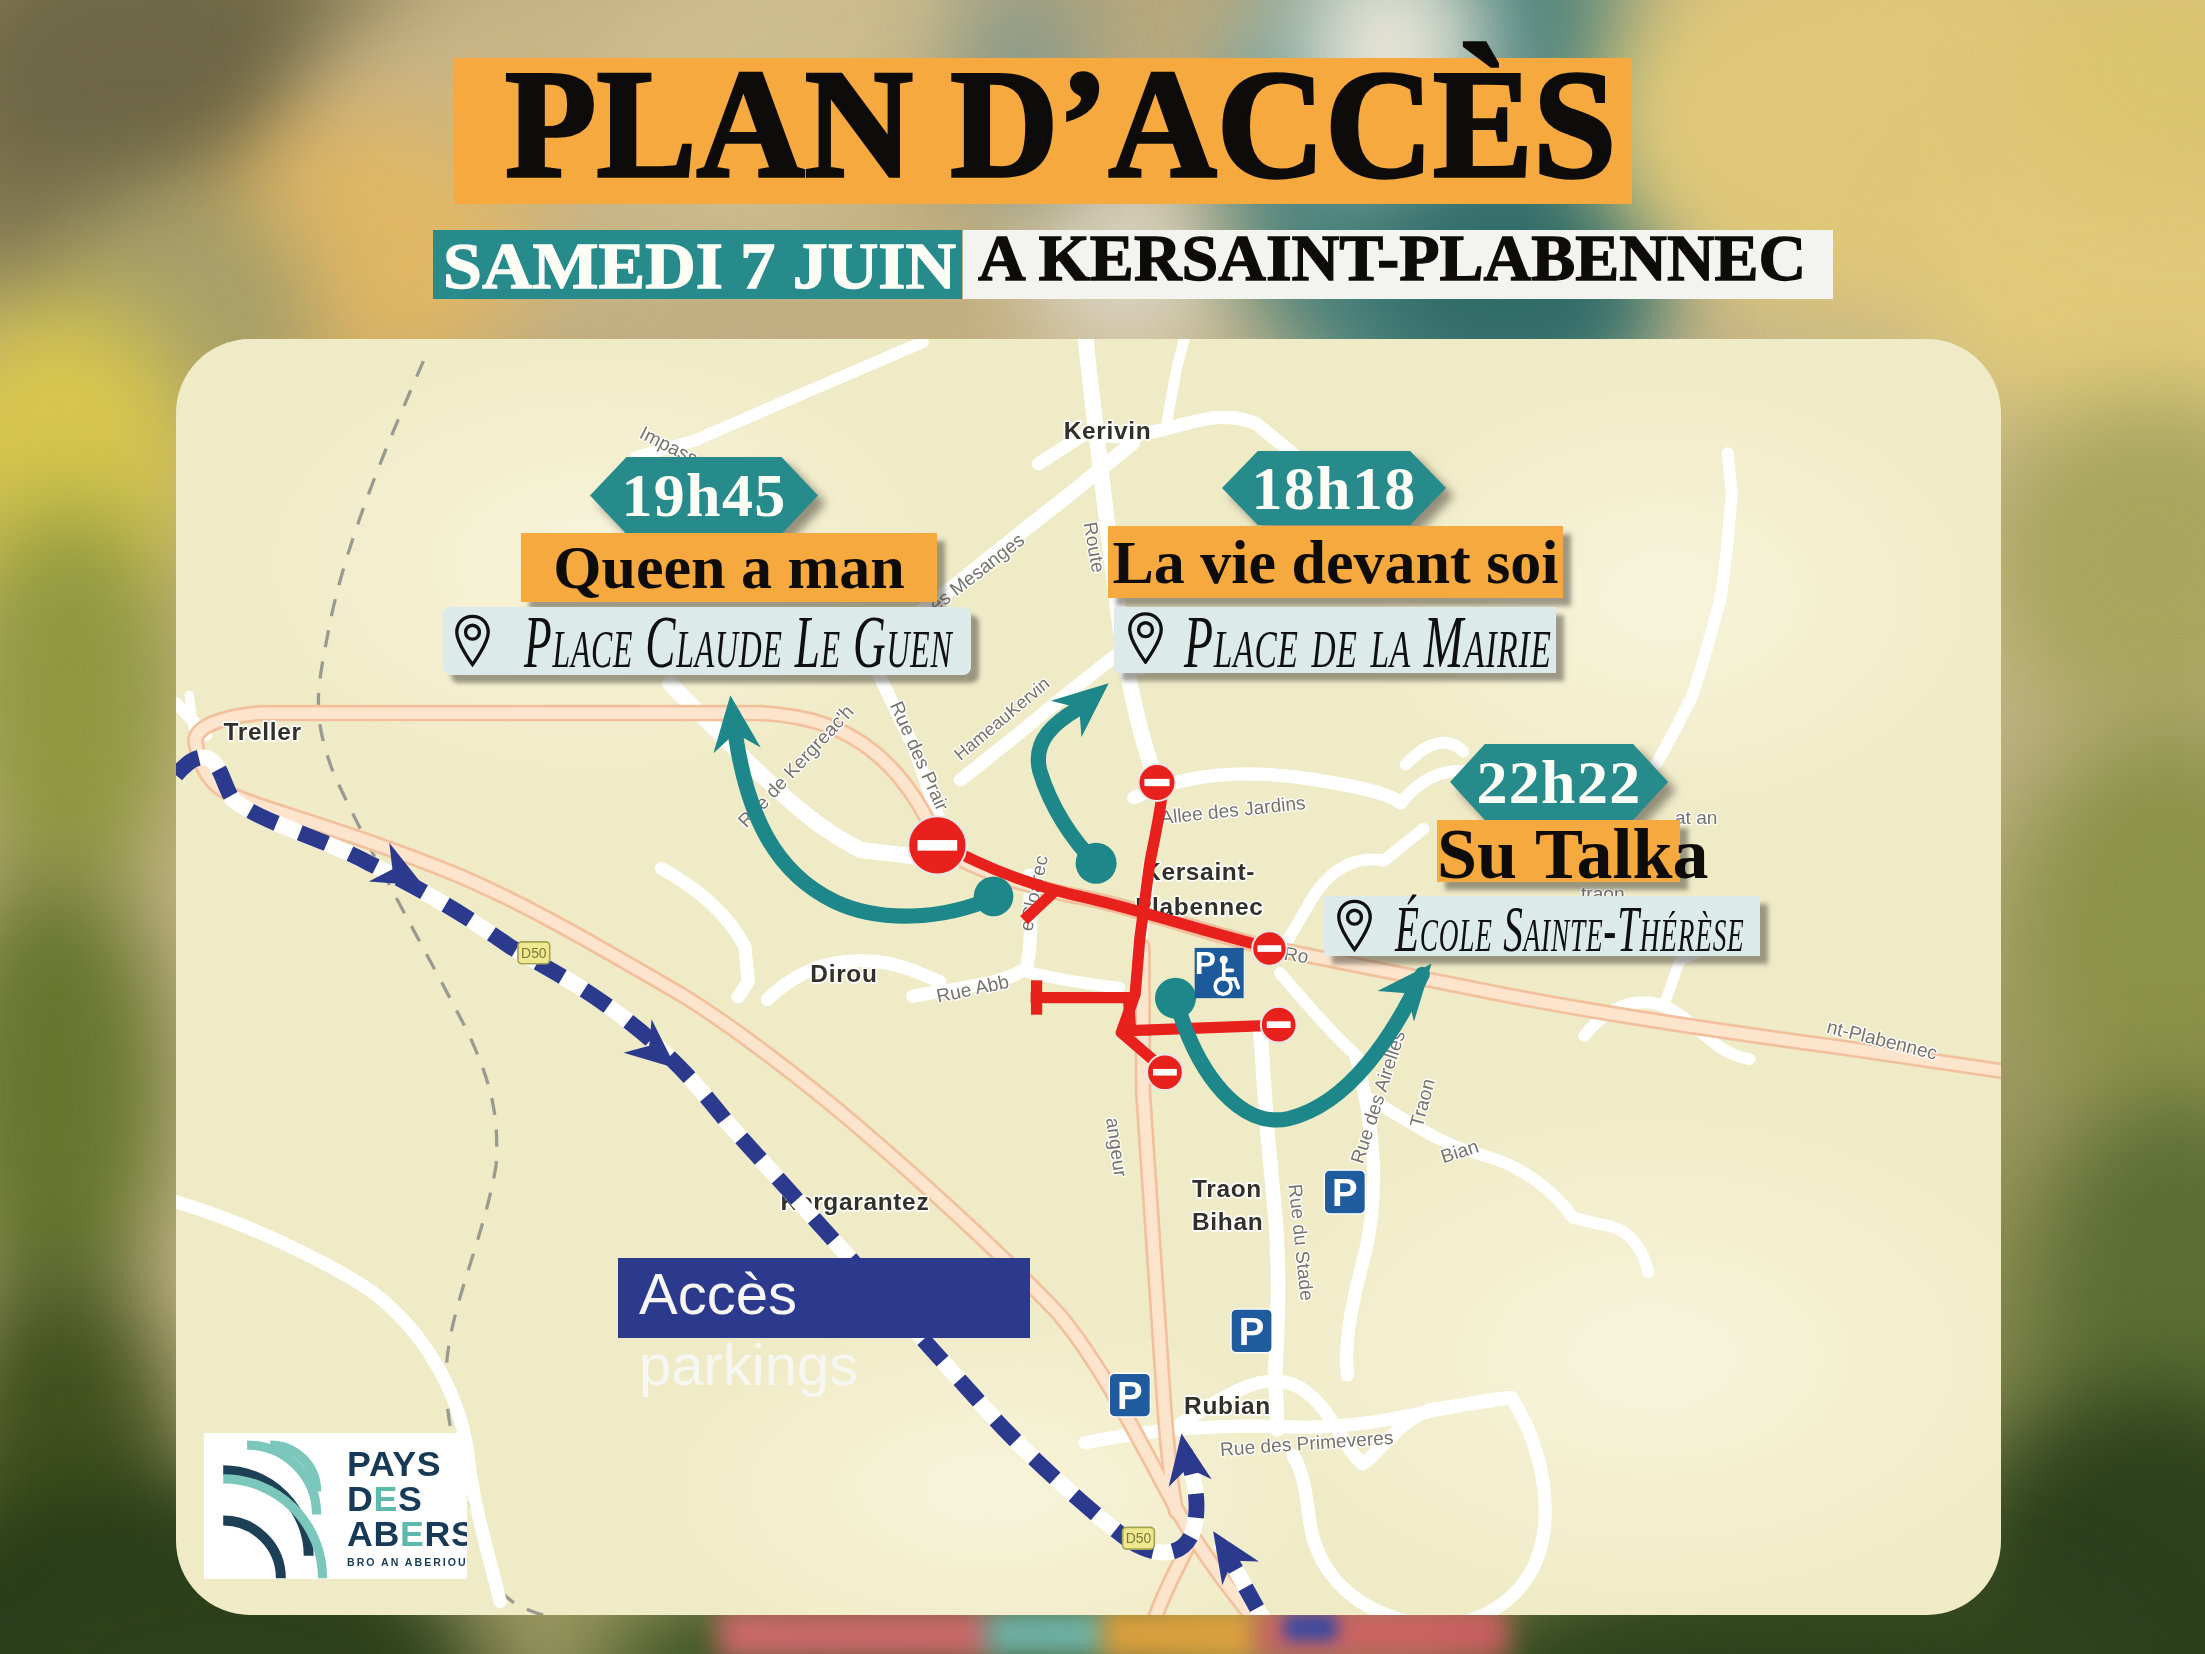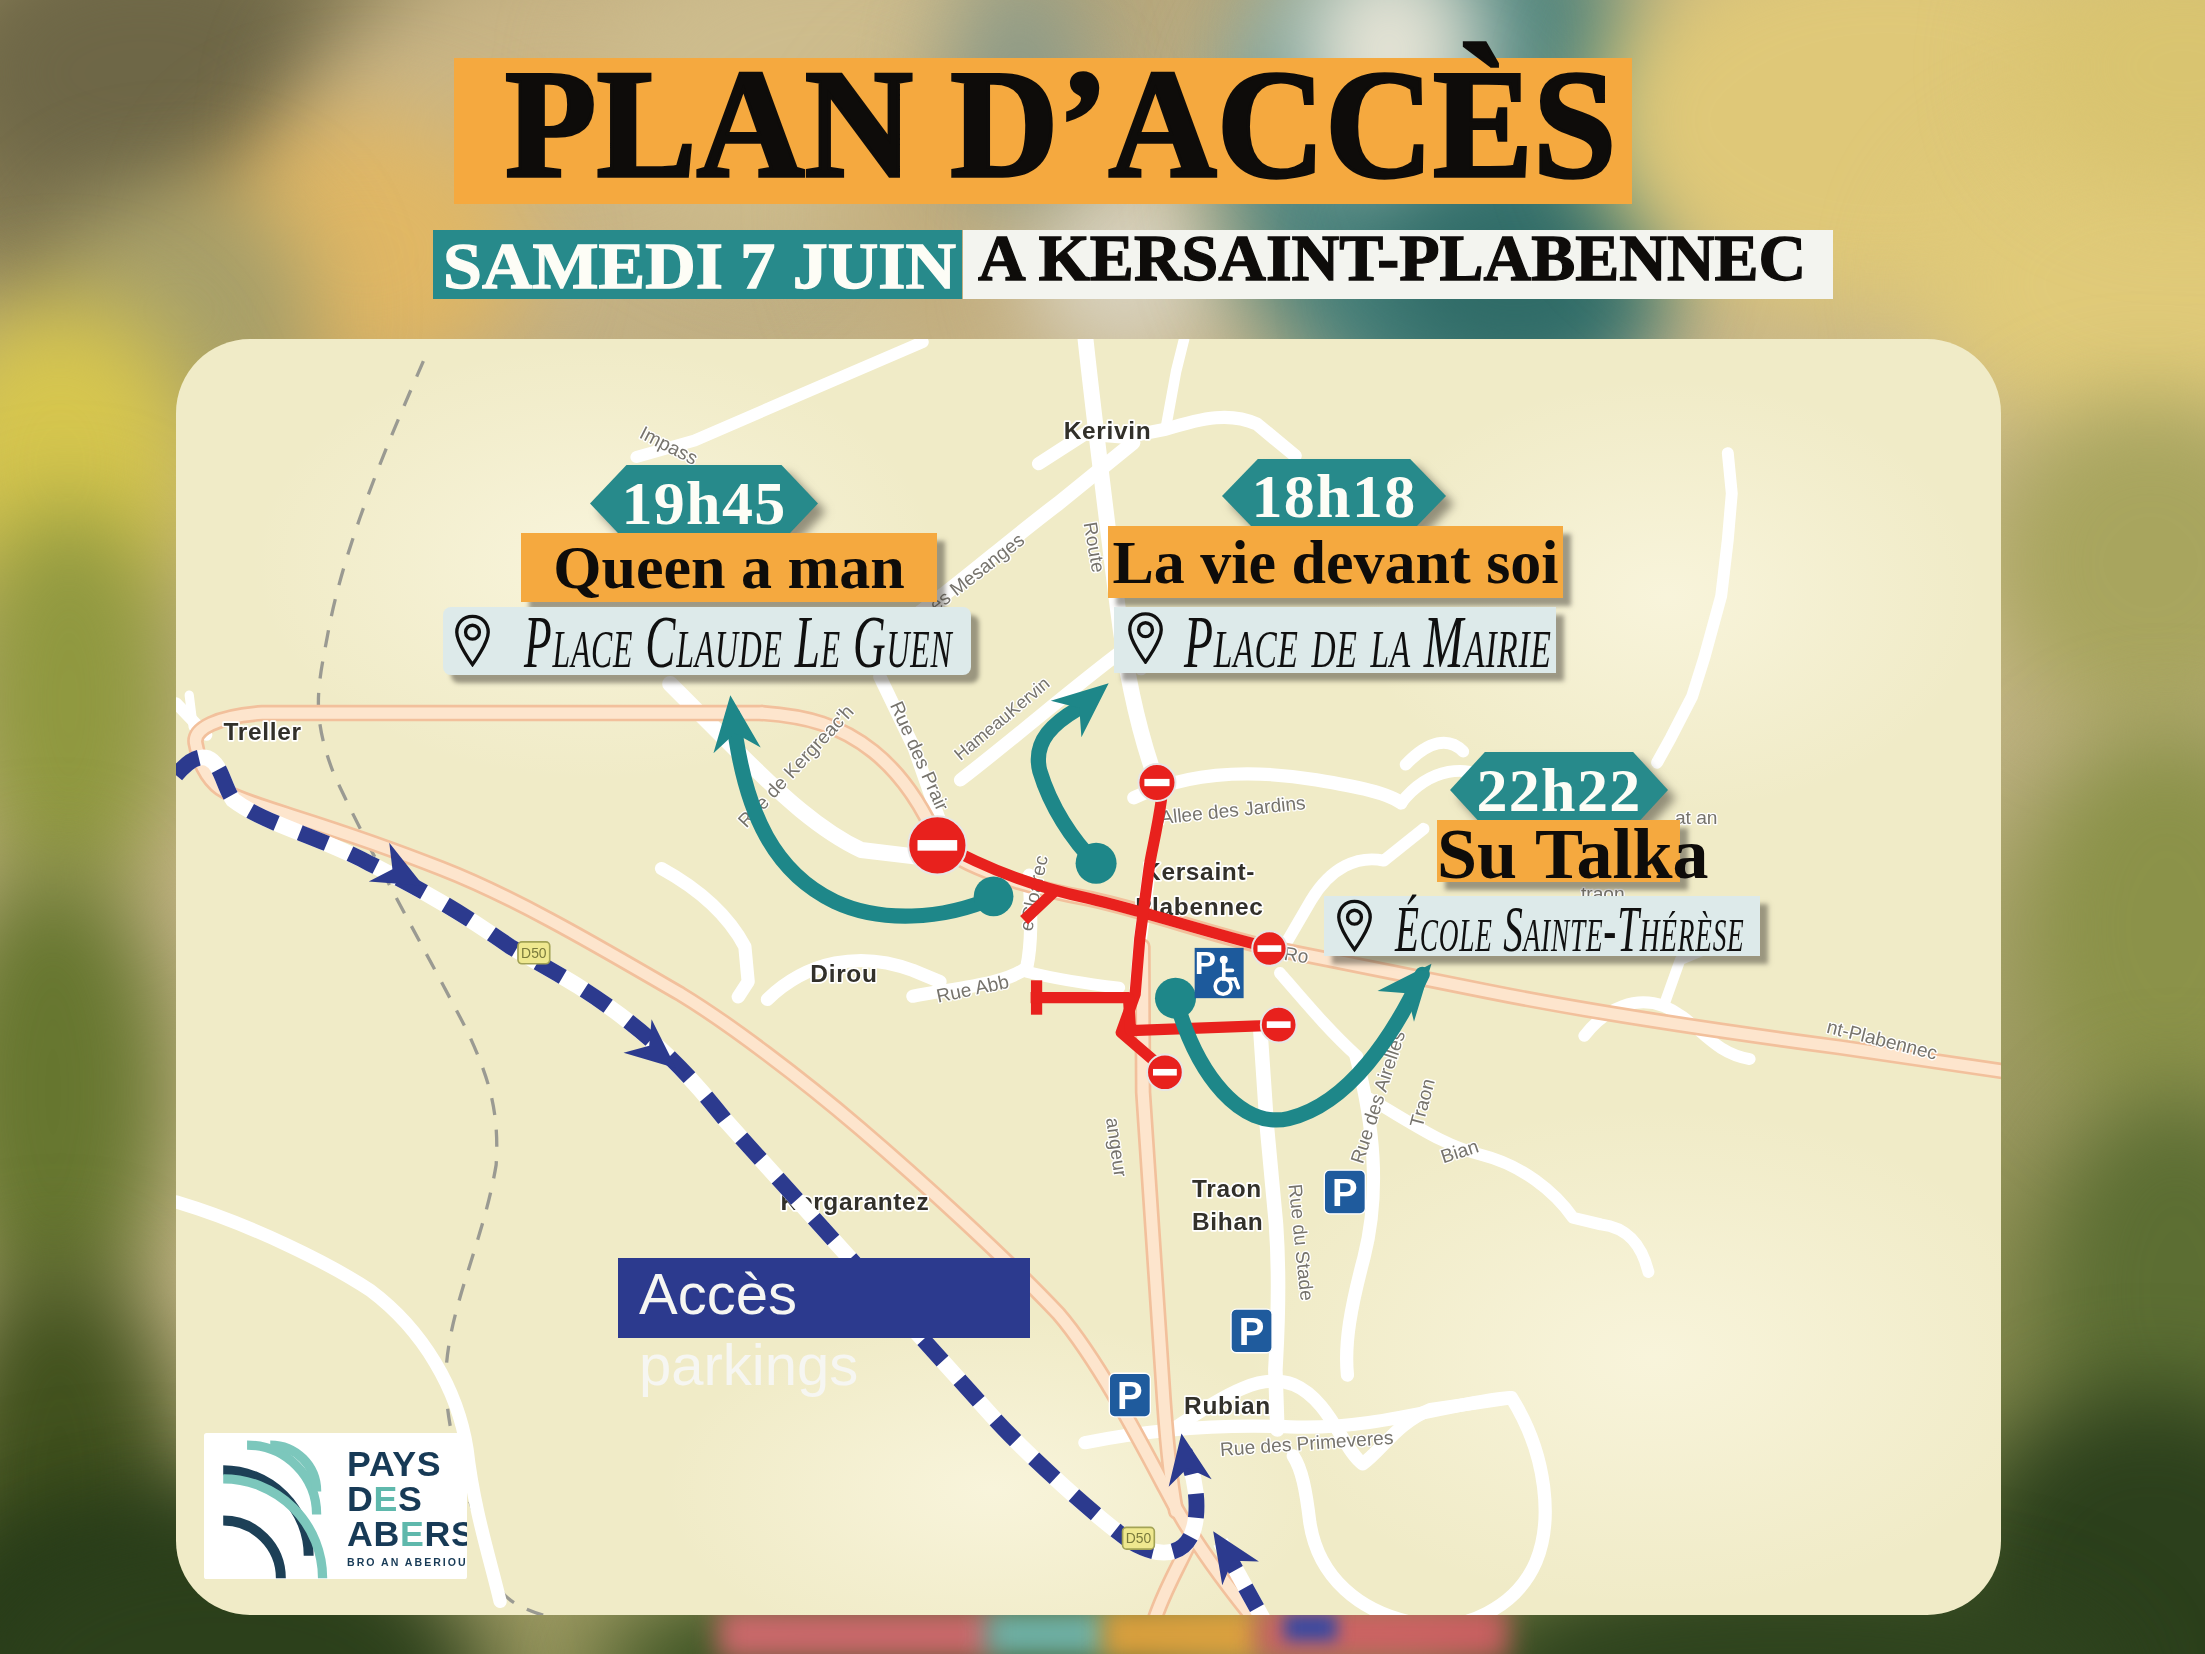--- a/index.html
+++ b/index.html
@@ -1,21 +1,21 @@
 <!DOCTYPE html>
 <html style="font-size:10.6px"><head>
 <meta charset="utf-8">
 <style>
   html,body{margin:0;padding:0;}
   #page{position:relative;width:2205px;height:1654px;overflow:hidden;font-family:"Liberation Sans",sans-serif;background:linear-gradient(160deg,#a89a6e 0%,#c6b488 30%,#c9b98b 55%,#8f9055 80%,#5a6c33 100%);}
   .abs{position:absolute;}
   .blob{position:absolute;border-radius:50%;filter:blur(46px);}
   .serif{font-family:"Liberation Serif",serif;font-weight:bold;}
   .hex{position:absolute;background:#278a8b;clip-path:polygon(0 50%,16% 0,84% 0,100% 50%,84% 100%,16% 100%);
-       color:#fdfdf6;text-align:center;font-family:"Liberation Serif",serif;font-weight:bold;margin-top:8px;}
+       color:#fdfdf6;text-align:center;font-family:"Liberation Serif",serif;font-weight:bold;}
   .hexwrap{position:absolute;filter:drop-shadow(8px 8px 4.6px rgba(70,65,55,.55));}
   .obar{position:absolute;background:#f5a93f;box-shadow:8px 8px 4.6px rgba(70,65,55,.5);color:#0e0c0a;
         font-family:"Liberation Serif",serif;font-weight:bold;text-align:center;}
   .pbar{position:absolute;background:#ddeaea;box-shadow:8px 8px 4.6px rgba(70,65,55,.5);color:#101010;
         font-family:"Liberation Serif",serif;font-style:italic;}
   .pbar .t{font-variant:small-caps;letter-spacing:1.3px;}
 </style>
 </head>
 <body>
 <div id="page">

